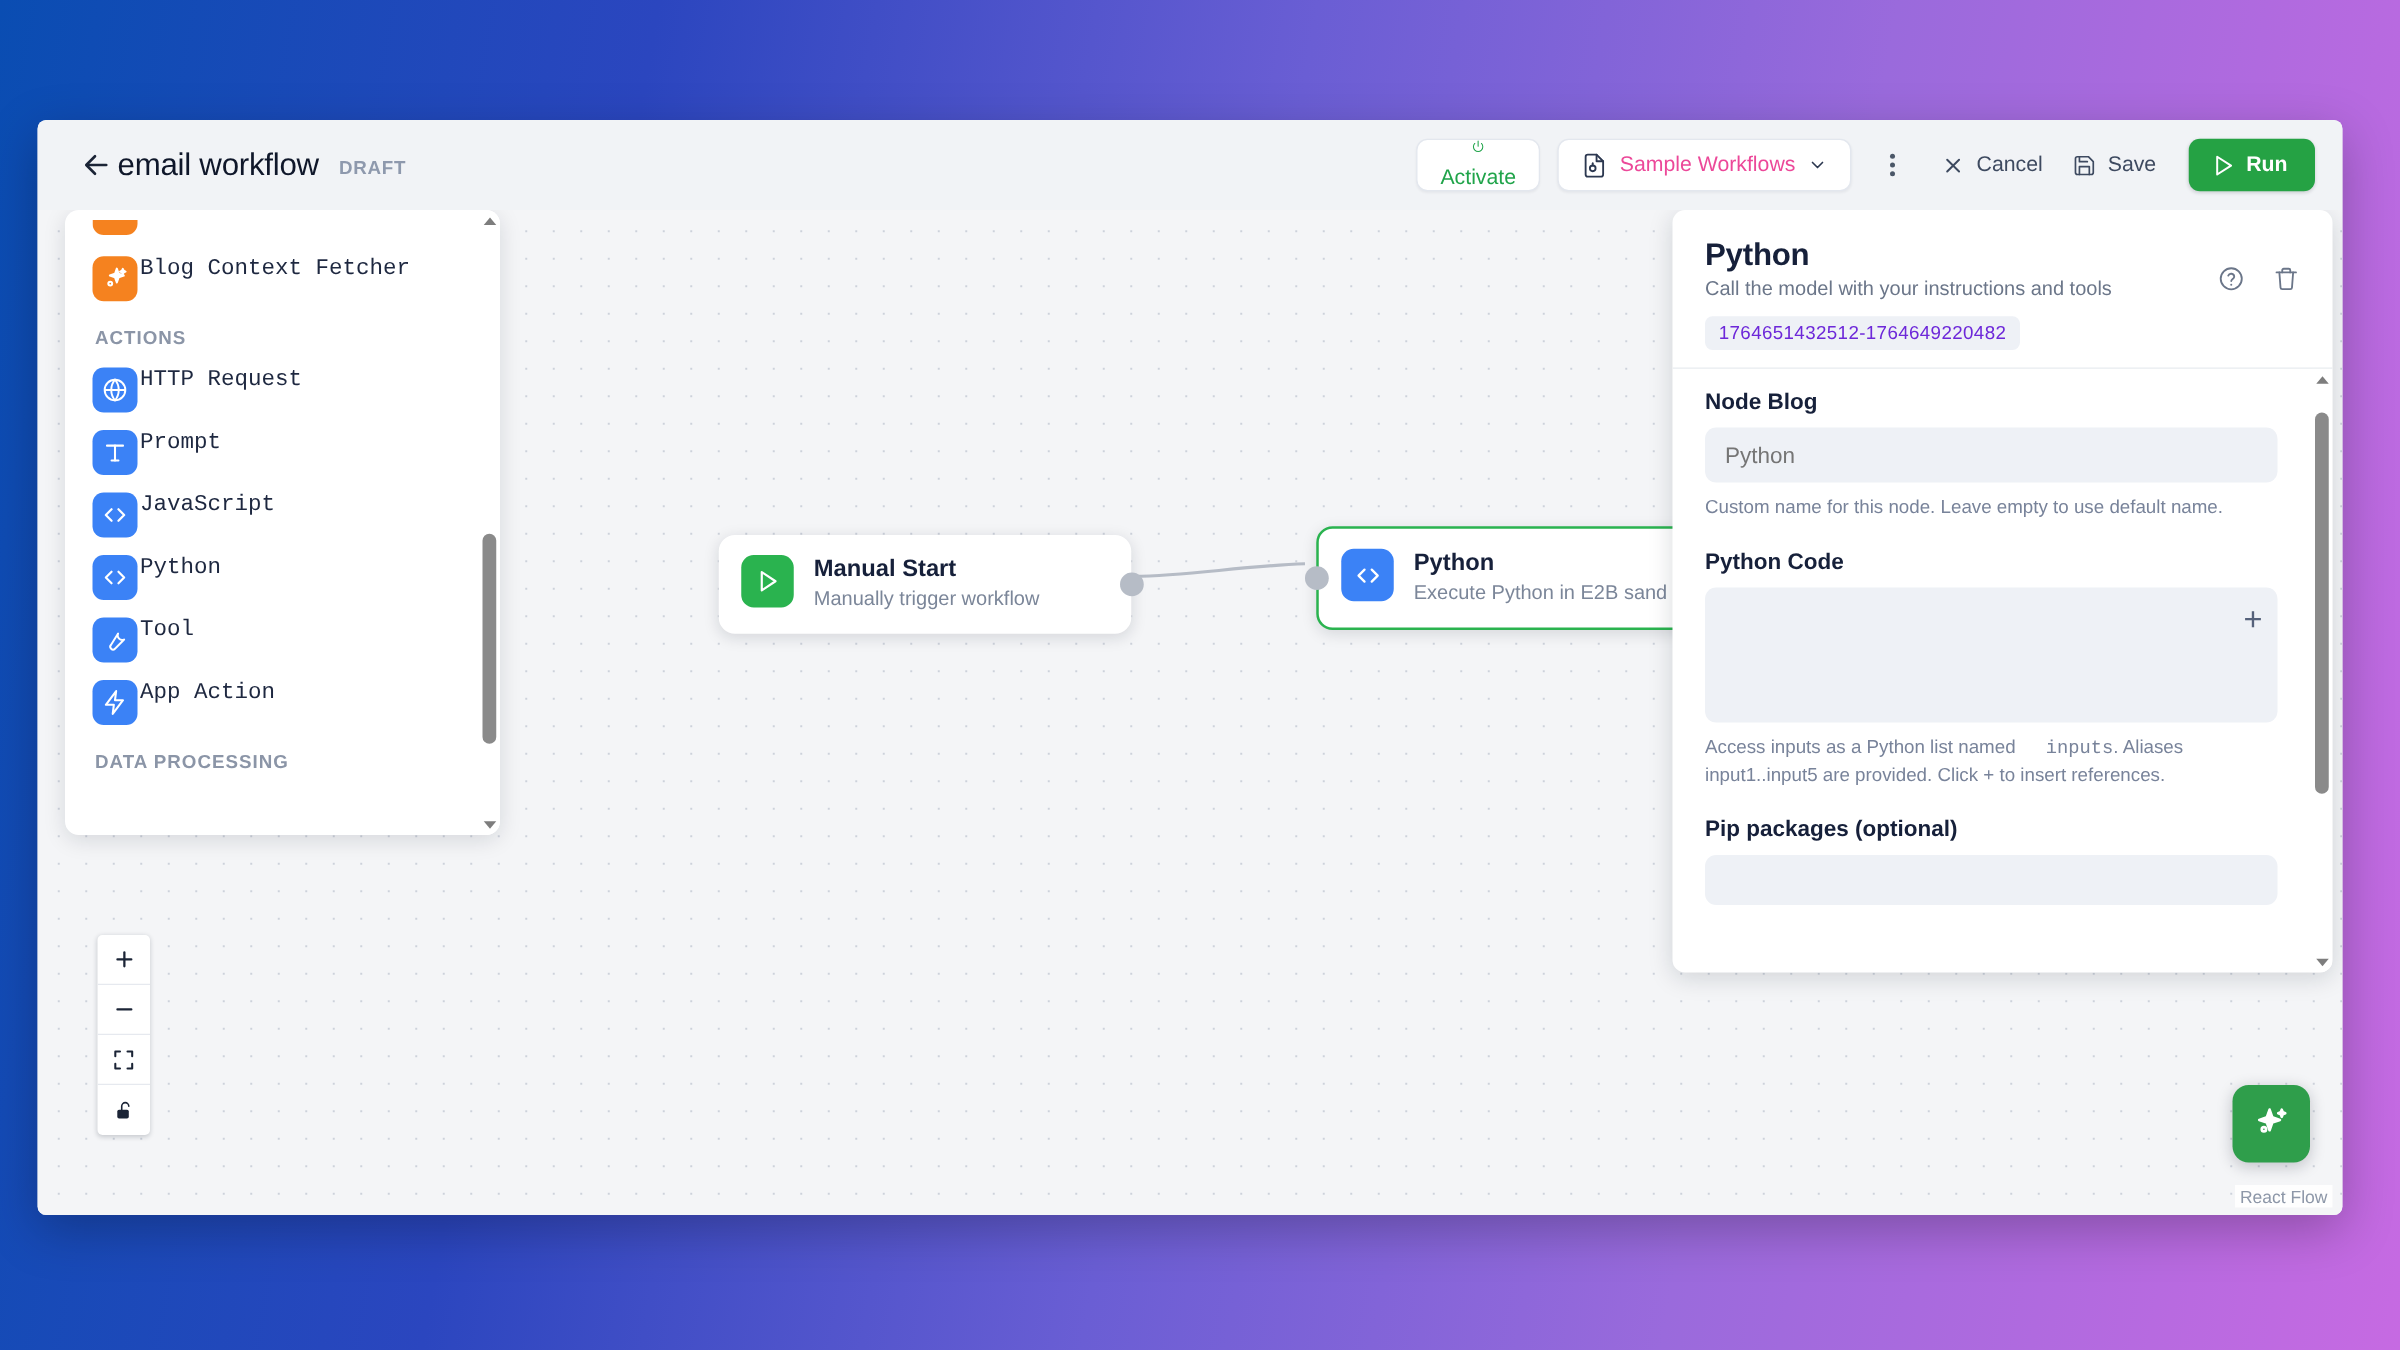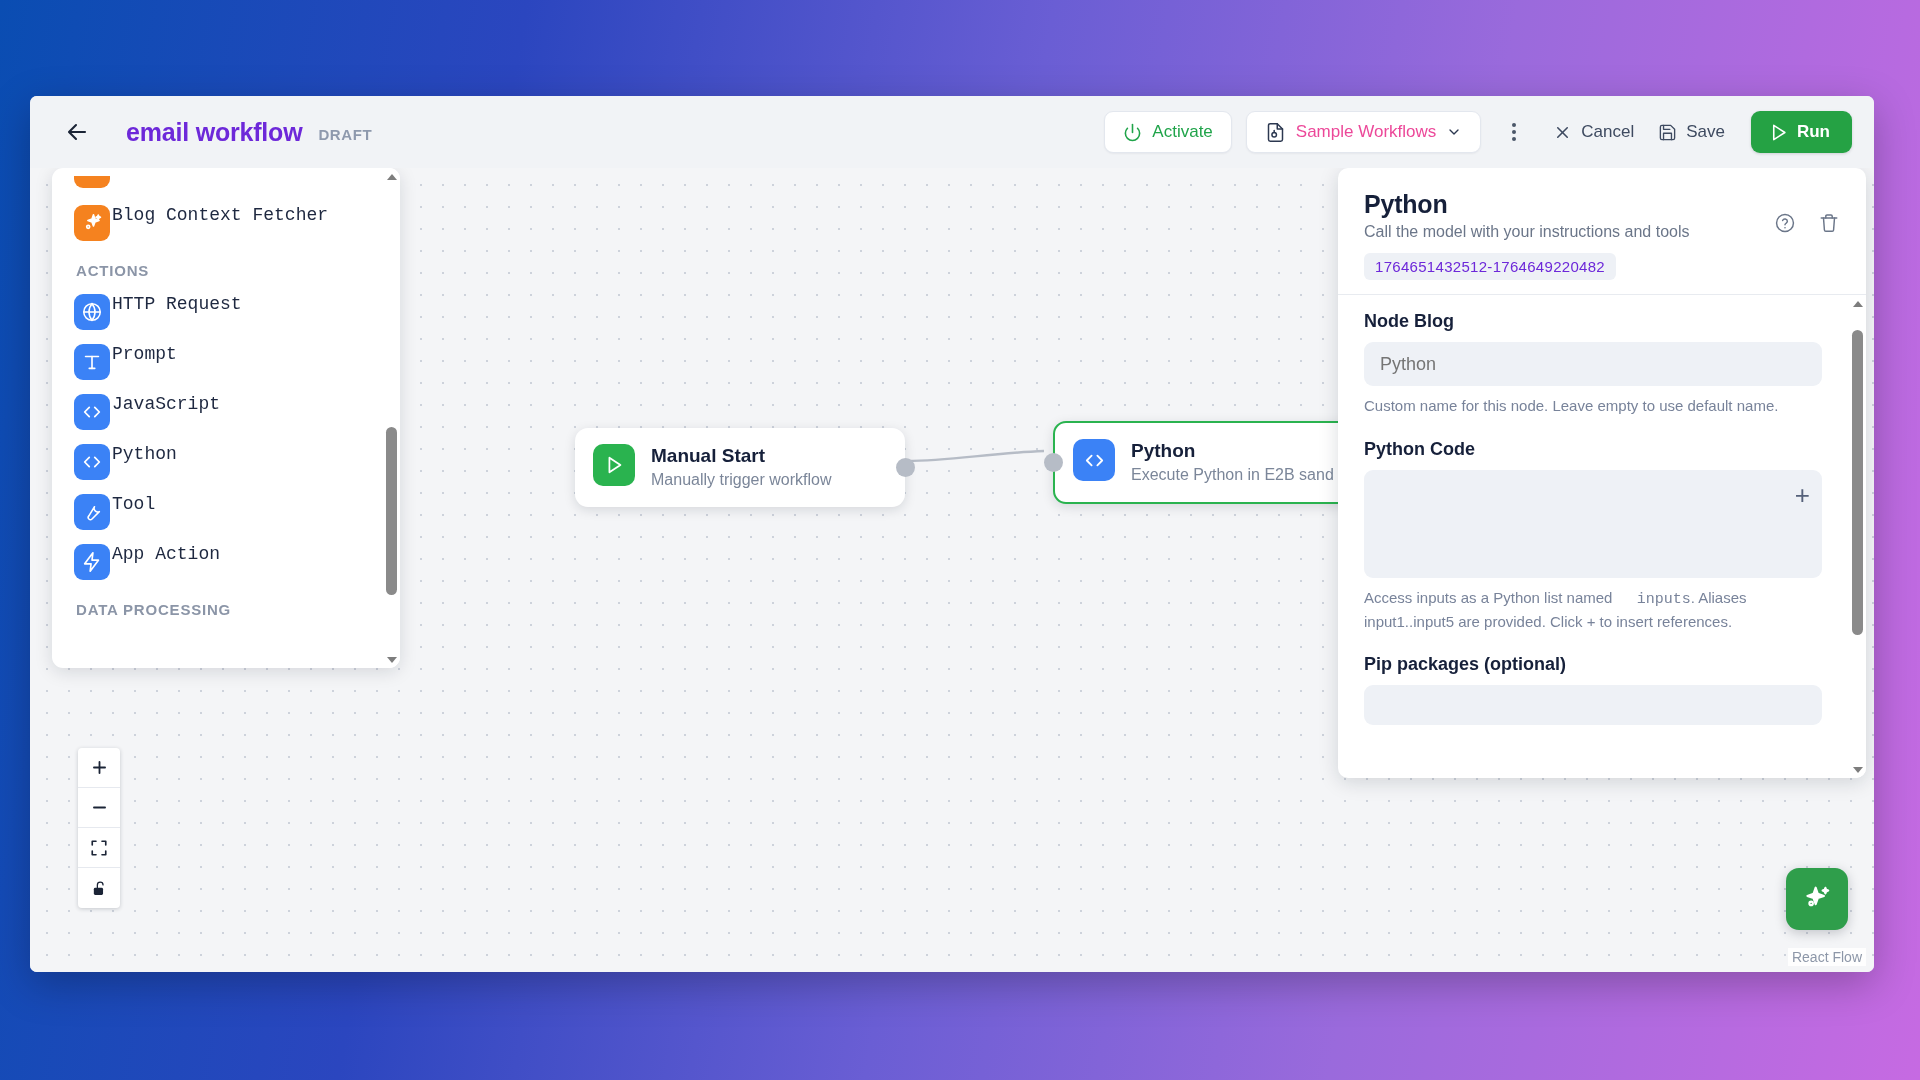--- a/index.html
+++ b/index.html
@@ -36,23 +36,23 @@
     background: #f1f3f6;
   }
   .back-arrow {
     width: 34px; height: 34px;
     display: flex; align-items: center; justify-content: center;
     cursor: pointer;
     color: #1b2436;
   }
   .wf-title {
     font-size: 25px;
-    font-weight: bold;
-    color: #6d28d9;
-    margin-left: 32px;
+    font-weight: normal;
+    color: #0f172a;
+    margin-left: 0;
     letter-spacing: -.2px;
   }
   .wf-status {
     font-size: 15px;
     color: #8e99ad;
     font-weight: 600;
     letter-spacing: .6px;
     margin-left: 16px;
     margin-top: 4px;
   }
@@ -63,21 +63,21 @@
     padding: 0 18px;
     background: #ffffff;
     border: 1px solid #e3e7ee;
     border-radius: 9px;
     font-size: 17px;
     color: #ec4899;
     cursor: pointer;
     box-shadow: 0 1px 2px rgba(16,24,40,.05);
     white-space: nowrap;
   }
-  .tb-btn.activate { color: #20a44a; margin-right: 14px; }
+  .tb-btn.activate { color: #20a44a; margin-right: 14px; flex-direction: column; }
   .tb-btn.activate .lbl { color: #20a44a; }
   .tb-kebab {
     width: 34px; height: 40px;
     display: flex; flex-direction: column; align-items: center; justify-content: center;
     gap: 3px; cursor: pointer; margin: 0 10px 0 16px;
   }
   .tb-kebab i { width: 4px; height: 4px; border-radius: 50%; background: #4b5768; display: block; }
   .tb-plain {
     display: flex; align-items: center; gap: 9px;
     height: 40px; padding: 0 12px;

